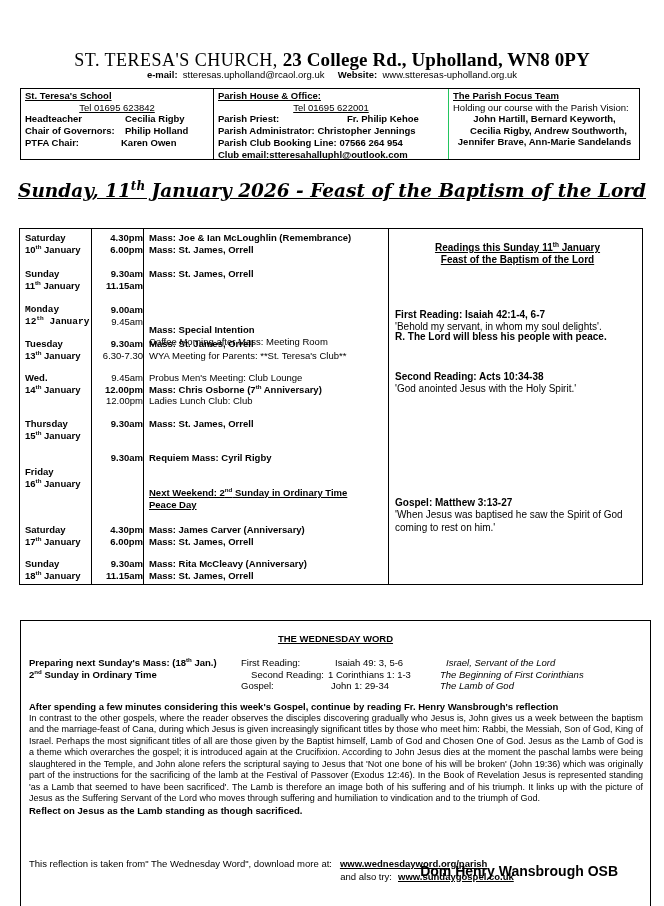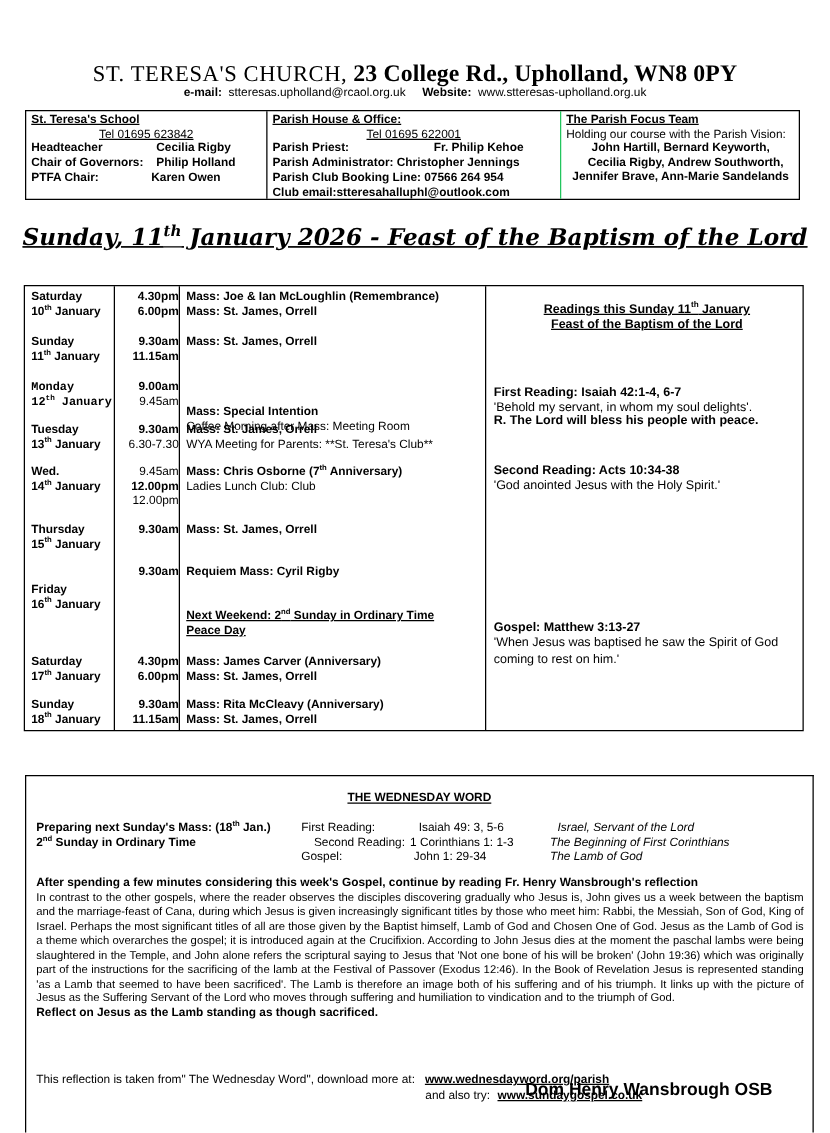--- a/index.html
+++ b/index.html
@@ -169,20 +169,21 @@
       <div class="srow day" style="top: 143px;">
         <div>Wed.</div>
         <div><span>14</span><sup>th</sup><span> January</span></div>
       </div>
       <div class="srow times" style="top: 143px;">
         <div class="n">9.45am</div>
         <div class="">12.00pm</div>
         <div class="n">12.00pm</div>
       </div>
       <div class="srow events" style="top: 143px;">
+        <div class="n">Probus Men's Meeting:  Club Lounge</div>
         <div class=""><span>Mass:  Chris Osborne (7</span><sup>th</sup><span> Anniversary)</span></div>
         <div class="n">Ladies Lunch Club:  Club</div>
       </div>
       <div class="srow day" style="top: 189px;">
         <div>Thursday</div>
         <div><span>15</span><sup>th</sup><span> January</span></div>
       </div>
       <div class="srow times" style="top: 189px;">
         <div class="">9.30am</div>
       </div>

